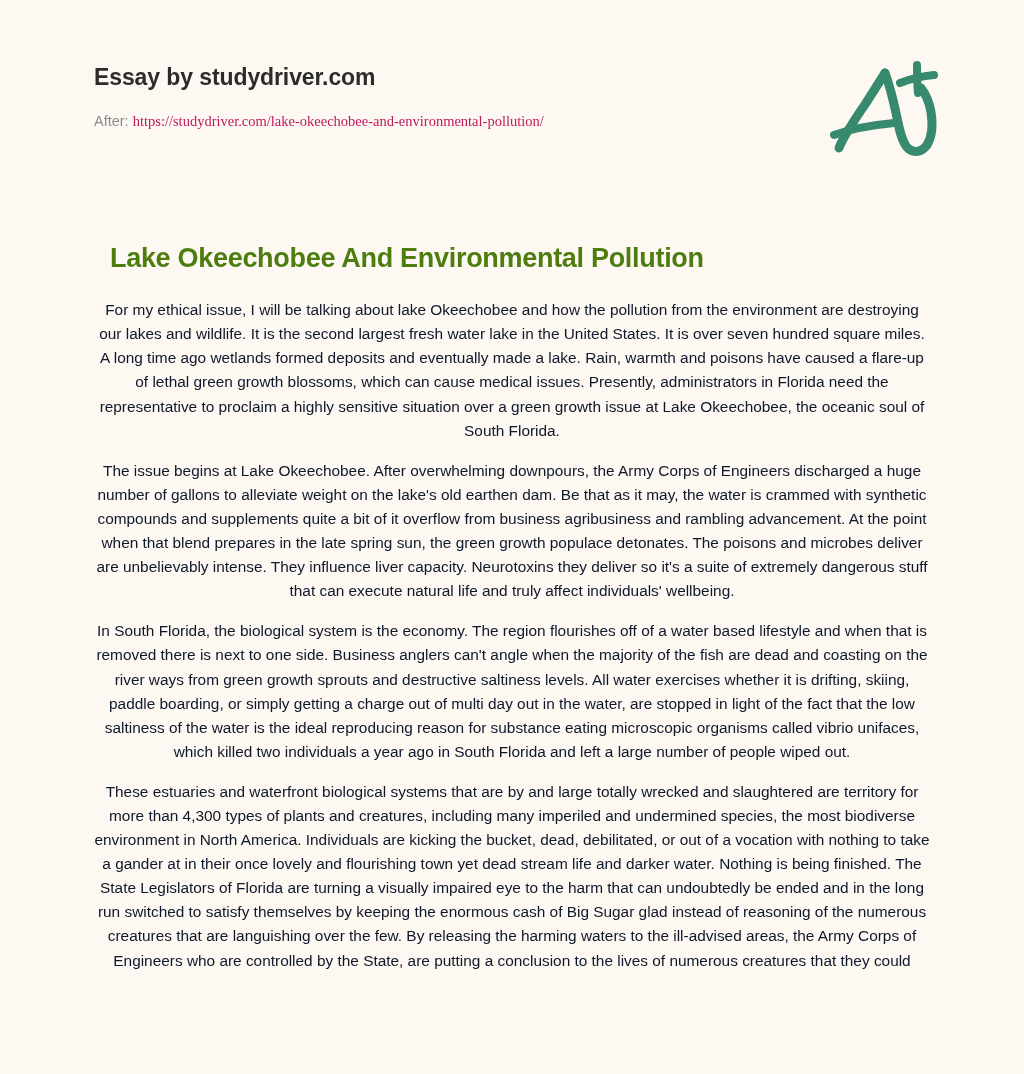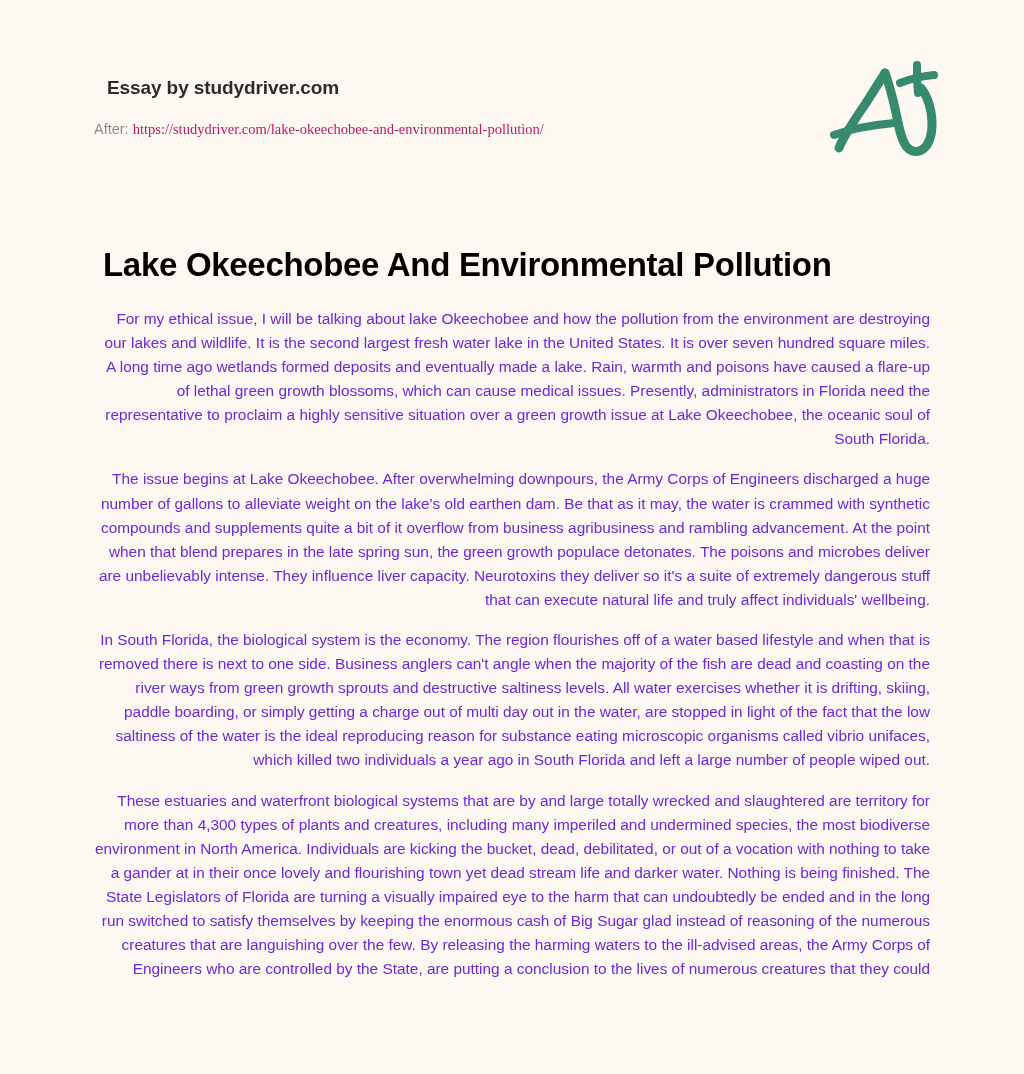--- a/index.html
+++ b/index.html
@@ -26,26 +26,26 @@
   }
 
   
   .header {
     position: relative;
     padding: 64px 94px 0 94px;
     box-sizing: border-box;
   }
 
   .essay-by {
-    font-size: 19px;
+    font-size: 23px;
     font-weight: bold;
     color: #2c2c2c;
     letter-spacing: -0.1px;
     line-height: 1.2;
-    margin: 13px;
+    margin: 0;
   }
 
   .source-line {
     margin: 20px 0 0 0;
     font-size: 14.5px;
     line-height: 1.3;
     color: #8e8e8e;
     white-space: nowrap;
   }
   .source-label {
@@ -72,40 +72,40 @@
     height: 104px;
   }
 
   
   .article {
     padding: 0 94px;
     box-sizing: border-box;
   }
 
   .article-title {
-    margin: 9px;
+    margin: 16px;
     padding-top: 96px;
-    font-size: 33px;
+    font-size: 27px;
     font-weight: bold;
-    color: #000000;
+    color: #4d7c0f;
     letter-spacing: -0.3px;
     line-height: 1.25;
   }
 
   .body-copy {
     margin-top: 22px;
     max-width: 838px;
   }
 
   .body-copy p {
     margin: 0 0 16px 0;
     font-size: 15.4px;
     line-height: 24.1px;
-    color: #6d28d9;
-    text-align: right;
+    color: #0f172a;
+    text-align: center;
   }
   .body-copy p:last-child {
     margin-bottom: 4px;
   }
 </style>
 </head>
 <body>
 
 <div class="page">
 

